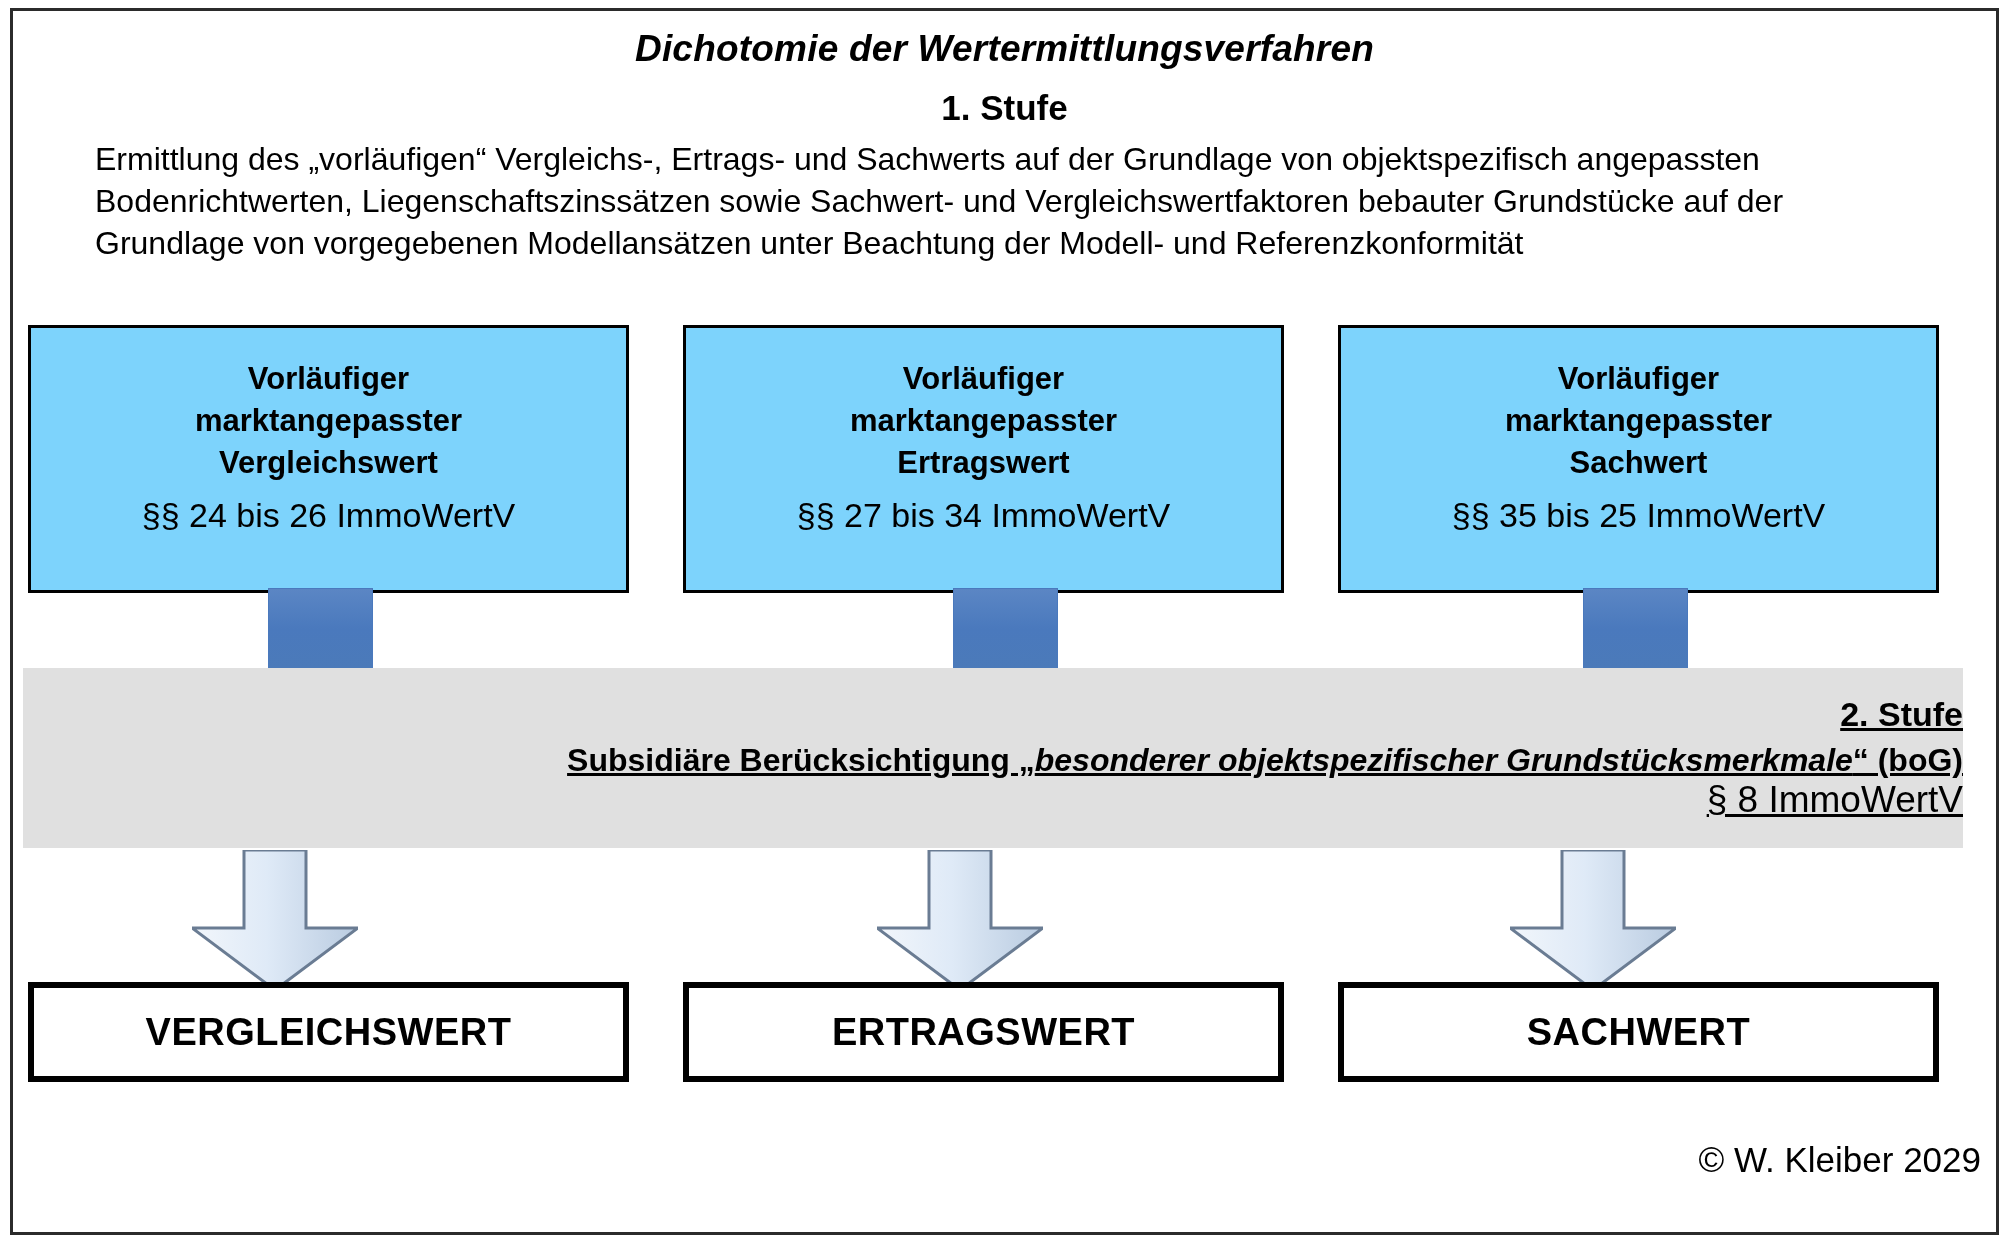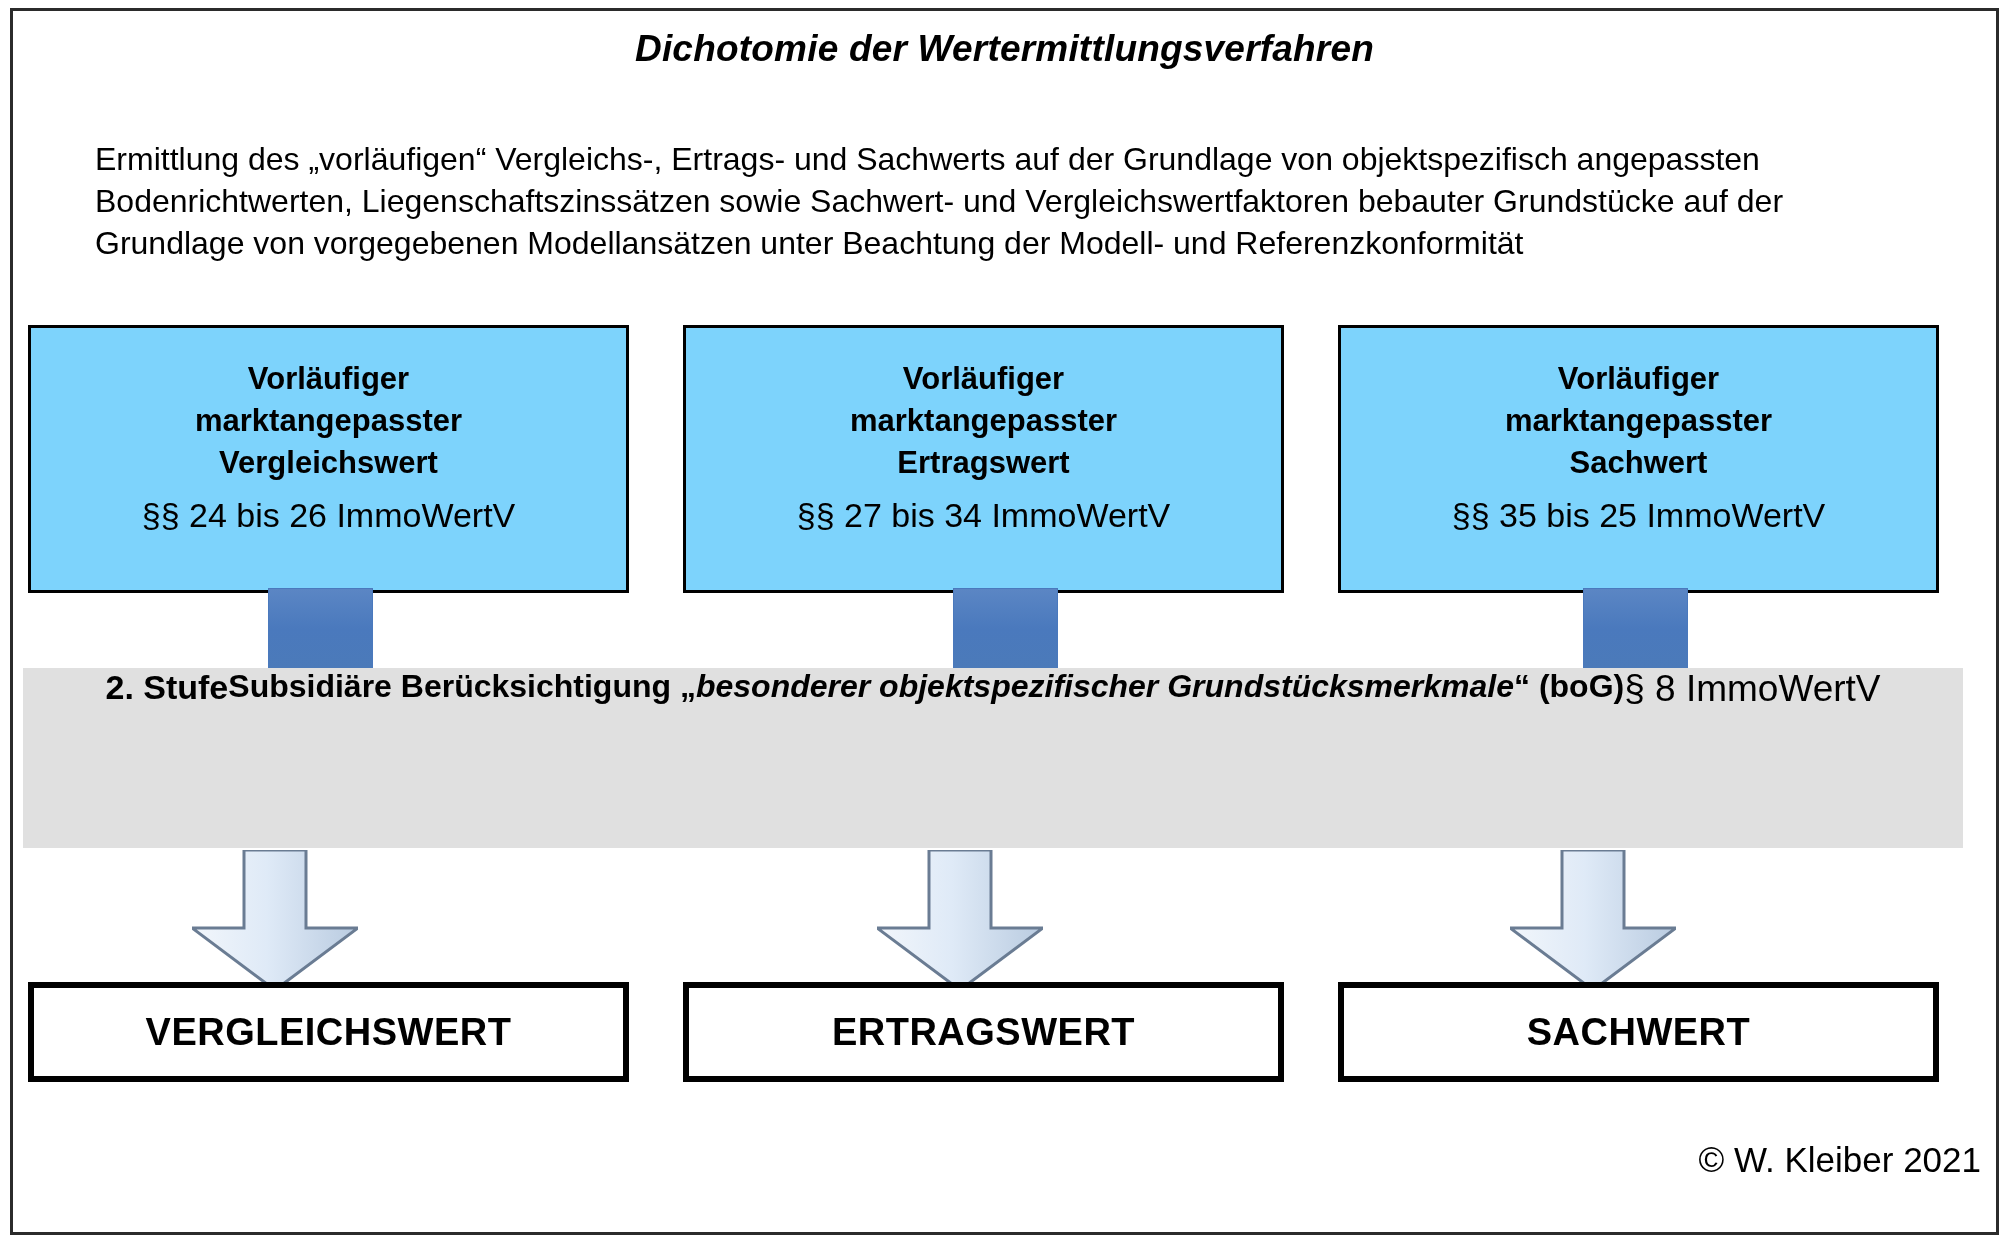--- a/index.html
+++ b/index.html
@@ -110,23 +110,24 @@
   .connector.c3 { left: 1583px; top: 588px; }
   
   .stage2-band {
     position: absolute;
     left: 23px;
     top: 668px;
     width: 1940px;
     height: 180px;
     background: #e0e0e0;
     display: flex;
-    flex-direction: row;
-    align-items: flex-start;
+    flex-direction: column;
+    align-items: flex-end;
     justify-content: center;
+    text-decoration: underline;
   }
   .stage2-title {
     font-size: 34px;
     font-weight: bold;
     margin-bottom: 8px;
   }
   .stage2-text {
     font-size: 32px;
     font-weight: 600;
     text-align: center;
@@ -183,20 +184,21 @@
   }
 </style>
 </head>
 <body>
 
 <div id="page">
   <div class="outer-frame"></div>
 
   <div class="title">Dichotomie der Wertermittlungsverfahren</div>
 
+  <div class="stage1-label">1. Stufe</div>
   <div class="stage1-body">Ermittlung des „vorläufigen“ Vergleichs-, Ertrags- und Sachwerts auf der Grundlage von objektspezifisch angepassten Bodenrichtwerten, Liegenschaftszinssätzen sowie Sachwert- und Vergleichswertfaktoren bebauter Grundstücke auf der Grundlage von vorgegebenen Modellansätzen unter Beachtung der Modell- und Referenzkonformität</div>
 
   <div class="prelim-row">
 
     <div class="prelim-box b1">
       <div class="prelim-line">Vorläufiger</div>
       <div class="prelim-line">marktangepasster</div>
       <div class="prelim-line">Vergleichswert</div>
       <div class="prelim-para">§§ 24 bis 26 ImmoWertV</div>
     </div>
@@ -260,14 +262,14 @@
     </defs>
     <polygon points="52,0 114,0 114,78 166,78 83,140 0,78 52,78" fill="url(#agrad3)" stroke="#6a7c93" stroke-width="3"></polygon>
   </svg>
 
   <div class="result-row">
     <div class="result-box r1">VERGLEICHSWERT</div>
     <div class="result-box r2">ERTRAGSWERT</div>
     <div class="result-box r3">SACHWERT</div>
   </div>
 
-  <div class="copyright">©  W. Kleiber 2021</div>
+  <div class="copyright">©  W. Kleiber 2029</div>
 </div>
 
 </body></html>

